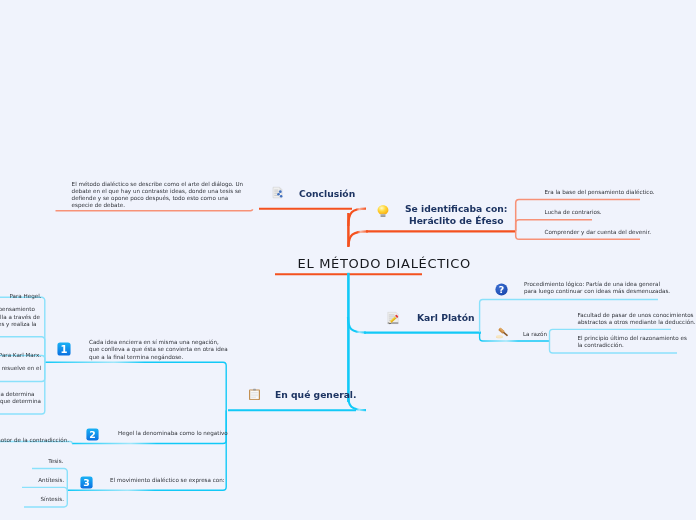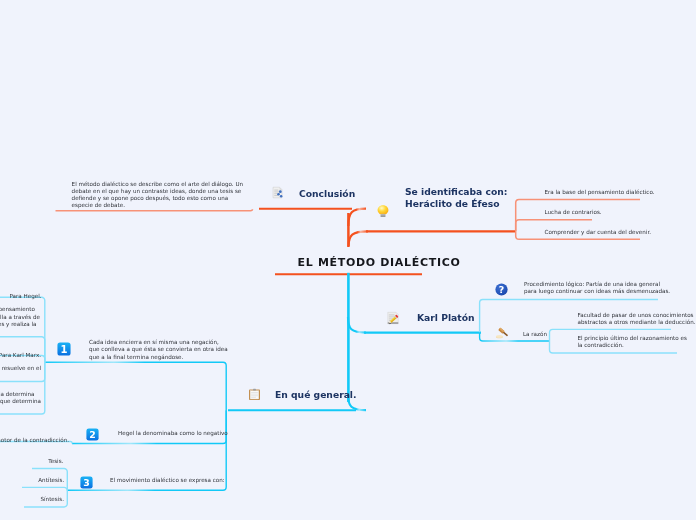--- a/index.html
+++ b/index.html
@@ -3,21 +3,21 @@
 <meta charset="utf-8">
 <title>EL MÉTODO DIALÉCTICO</title>
 <style>
   html,body{margin:0;padding:0;}
   body{width:696px;height:520px;background:#f0f3fc;overflow:hidden;
        font-family:"DejaVu Sans",sans-serif;position:relative;
        -webkit-font-smoothing:antialiased;}
   #canvas{position:absolute;left:0;top:0;width:696px;height:520px;overflow:hidden;}
   svg#links{position:absolute;left:0;top:0;width:696px;height:520px;}
   .node{position:absolute;margin-left:13px;}
-  .central{font-size:11px;font-weight:bold;letter-spacing:.68px;color:#15171c;white-space:nowrap;}
+  .central{font-size:13px;font-weight:normal;letter-spacing:.68px;color:#15171c;white-space:nowrap;}
   .lvl1{font-size:9.2px;font-weight:bold;color:#1d3462;white-space:nowrap;line-height:12.2px;}
   .txt{font-size:5.6px;color:#2f3238;line-height:7.3px;white-space:pre-line;}
   .ln{white-space:nowrap;line-height:7.3px;}
   .ico{position:absolute;line-height:0;}
   .ico svg{display:block;}
 </style>
 </head>
 <body>
 
 <div id="canvas">
@@ -115,21 +115,21 @@
         <stop offset="0.45" stop-color="#ffd83b"></stop>
         <stop offset="1" stop-color="#f9a80a"></stop>
       </radialGradient>
     </defs>
     <path d="M16 3 C8.5 3 3.6 8.2 3.6 14.1 C3.6 18.6 7 21 9.2 23.2 L22.8 23.2 C25 21 28.4 18.6 28.4 14.1 C28.4 8.2 23.5 3 16 3 Z" fill="url(#bulbG)"></path>
     <rect x="10.4" y="22.6" width="11.2" height="4.2" fill="#bdbdbd"></rect>
     <rect x="10.4" y="26.2" width="11.2" height="3.2" fill="#8e8e8e"></rect>
     <path d="M11.6 24.6 h8.8 M11.6 26.8 h8.8" stroke="#a3a3a3" stroke-width="0.9"></path>
   </svg>
 </span>
-<div class="node lvl1" style="left:392px;top:186px;white-space:pre-line;">Se identificaba con:
+<div class="node lvl1" style="left:392px;top:203px;white-space:pre-line;text-align:center;">Se identificaba con:
 Heráclito de Éfeso</div>
 <div class="node txt" style="left:531.5px;top:188.8px;">Era la base del pensamiento dialéctico.</div>
 <div class="node txt" style="left:531.5px;top:208.6px;">Lucha de contrarios.</div>
 <div class="node txt" style="left:531.5px;top:229.2px;">Comprender y dar cuenta del devenir.</div>
 
 <span class="ico" style="left:386px;top:311px;">
   <svg width="14" height="14" viewBox="0 0 32 32">
     <path d="M4 3 h19 l5 5 v21 h-24 z" fill="#ededed" stroke="#cfcfcf" stroke-width="1"></path>
     <rect x="4" y="26" width="24" height="3" fill="#8a8a8a"></rect>
     <g stroke="#b5b5b5" stroke-width="1.4" stroke-linecap="round">

